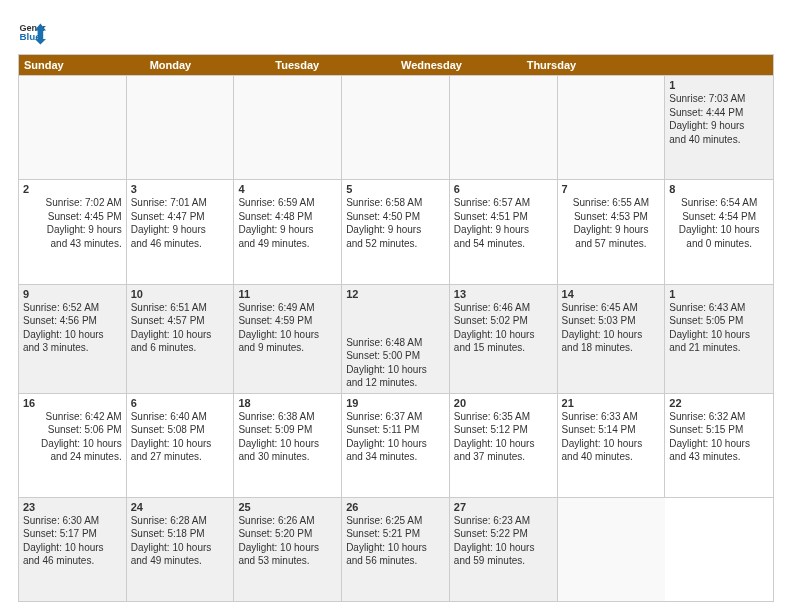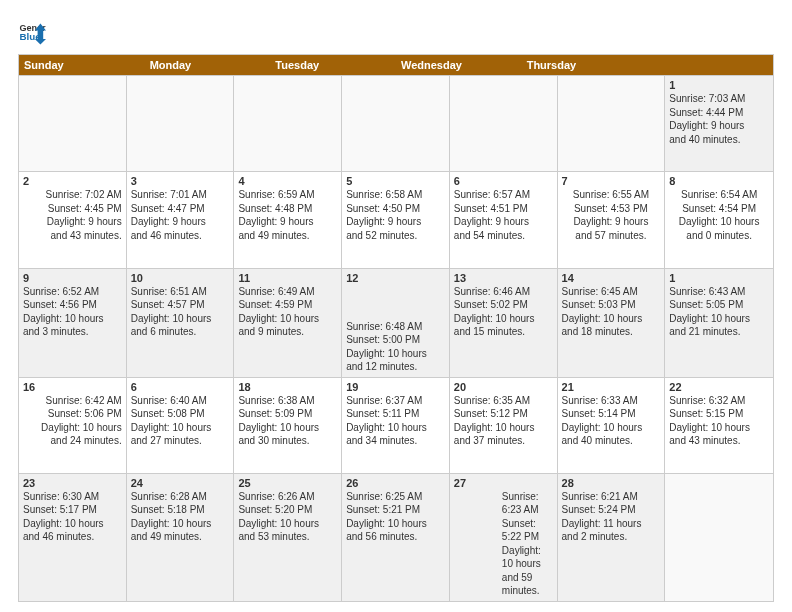--- a/index.html
+++ b/index.html
@@ -322,29 +322,22 @@
           </div>
           <div class="cal-cell shaded">
             <span class="day-number">26</span>
             <div class="cell-text" style="white-space: pre-line;">Sunrise: 6:25 AM
 Sunset: 5:21 PM
 Daylight: 10 hours
 and 56 minutes.</div>
           </div>
           <div class="cal-cell shaded">
             <span class="day-number">27</span>
-            <div class="cell-text" style="white-space: pre-line; margin-left: 48px;">Sunrise: 6:23 AM
+            <div class="cell-text" style="white-space: pre-line;">Sunrise: 6:23 AM
 Sunset: 5:22 PM
 Daylight: 10 hours
 and 59 minutes.</div>
-          </div>
-          <div class="cal-cell shaded">
-            <span class="day-number">28</span>
-            <div class="cell-text" style="white-space: pre-line;">Sunrise: 6:21 AM
-Sunset: 5:24 PM
-Daylight: 11 hours
-and 2 minutes.</div>
           </div>
           <div class="cal-cell empty"></div>
         </div>
       </div>
   </div>
 </div>
 
 </body></html>

